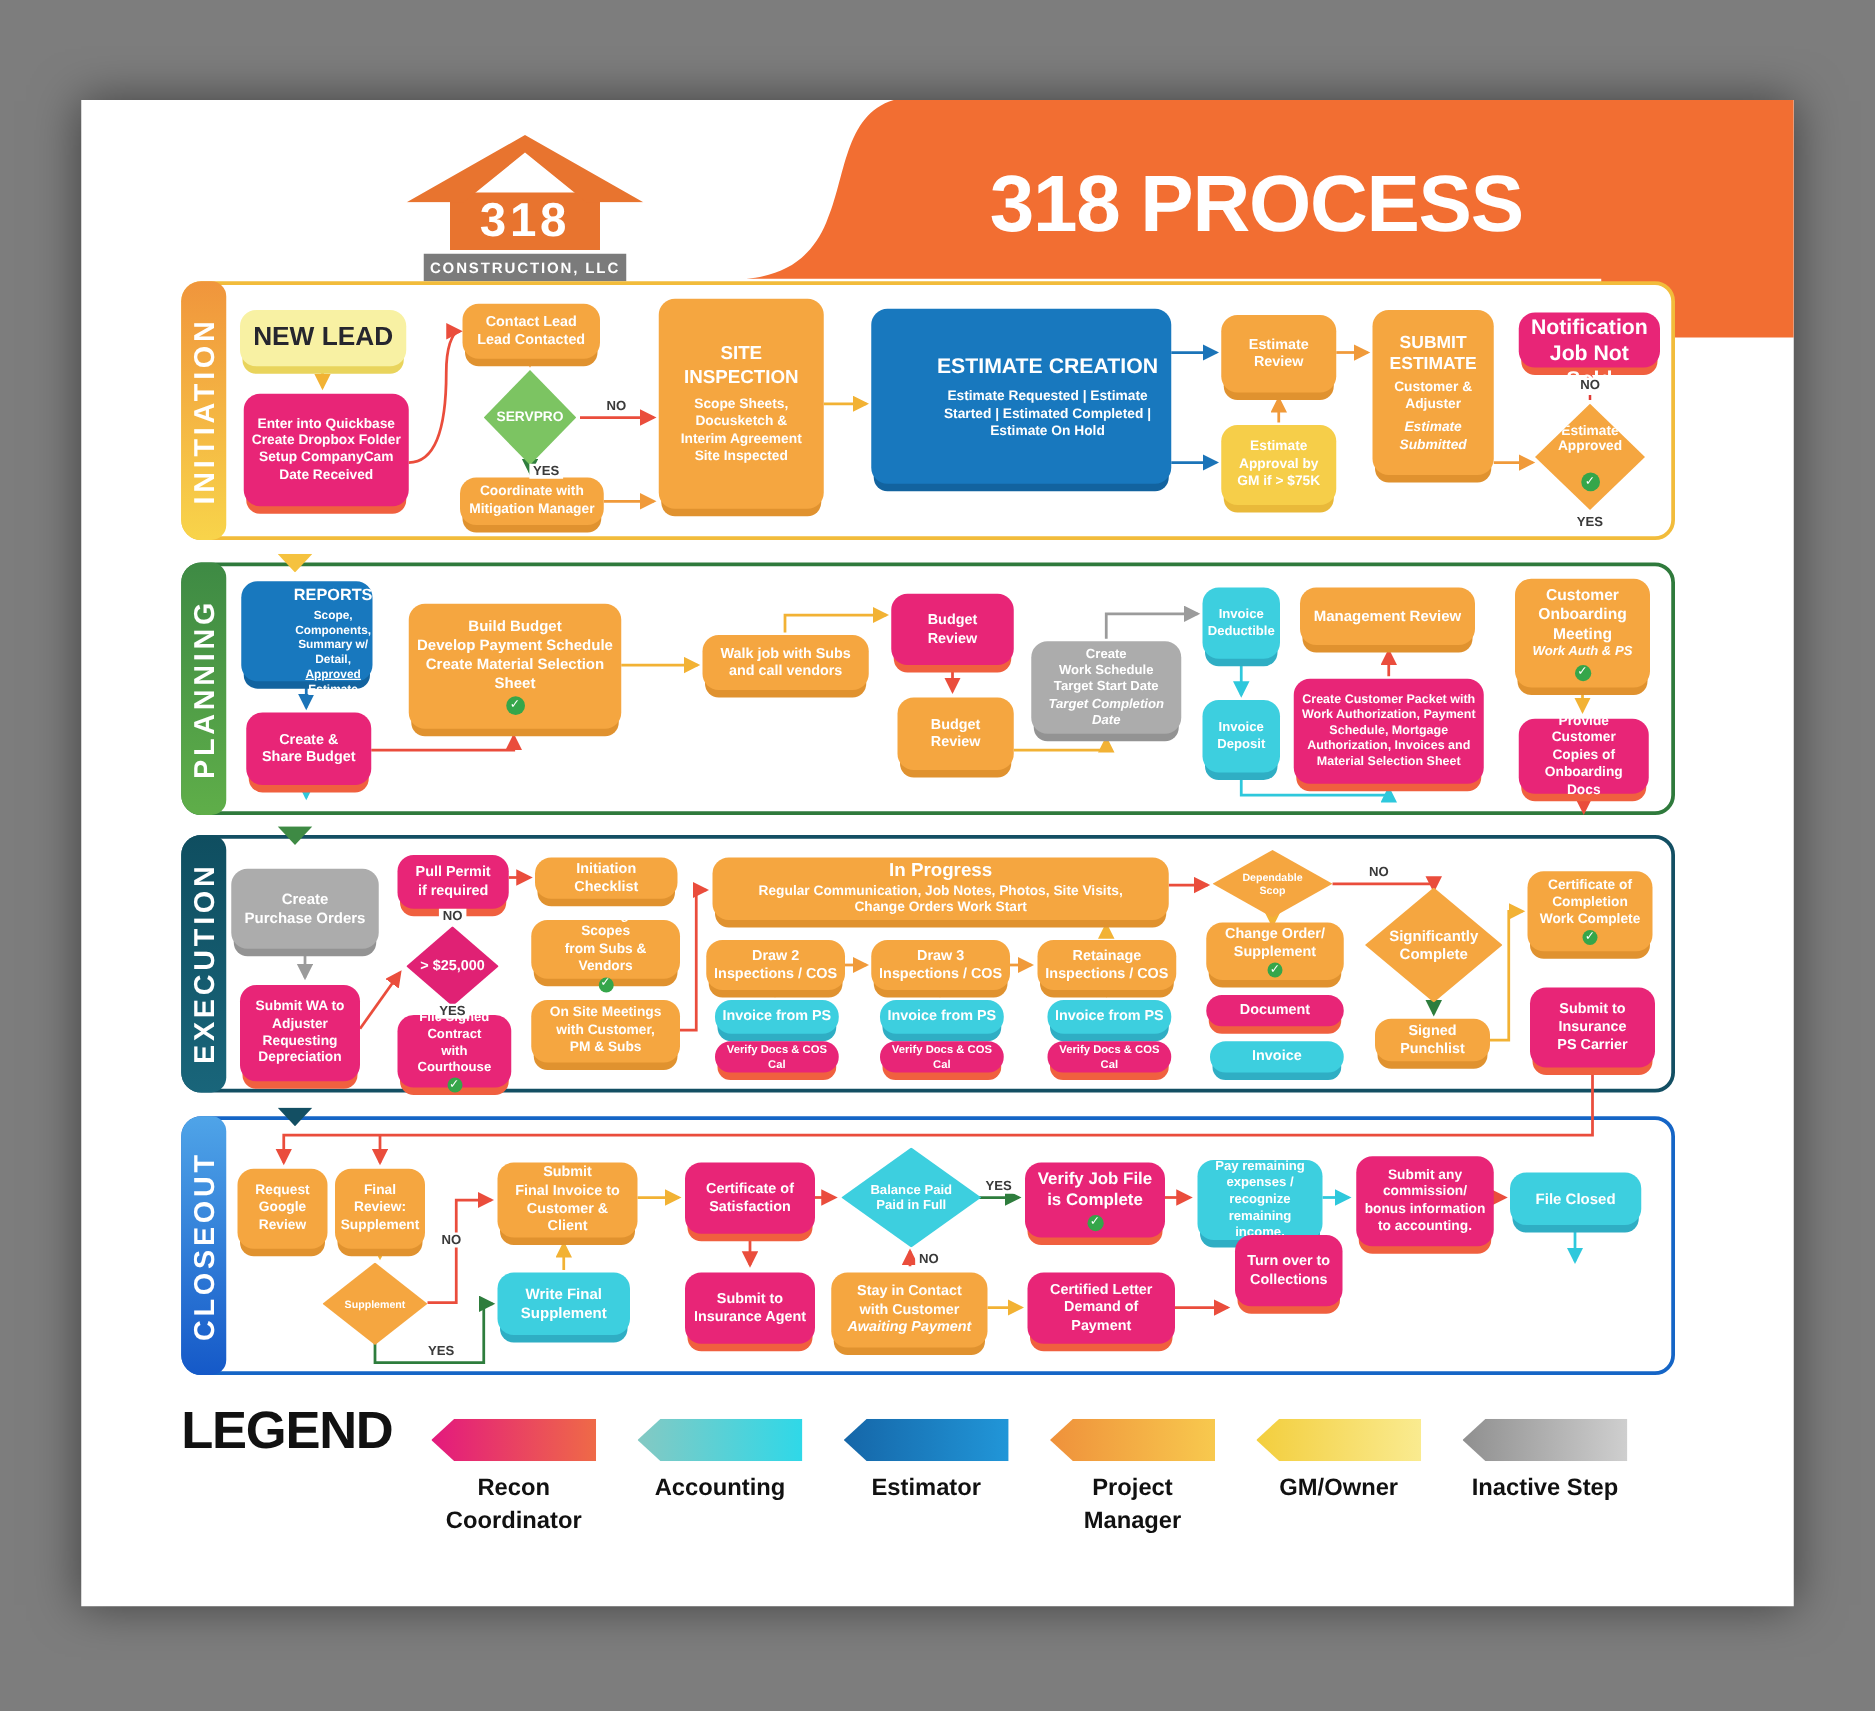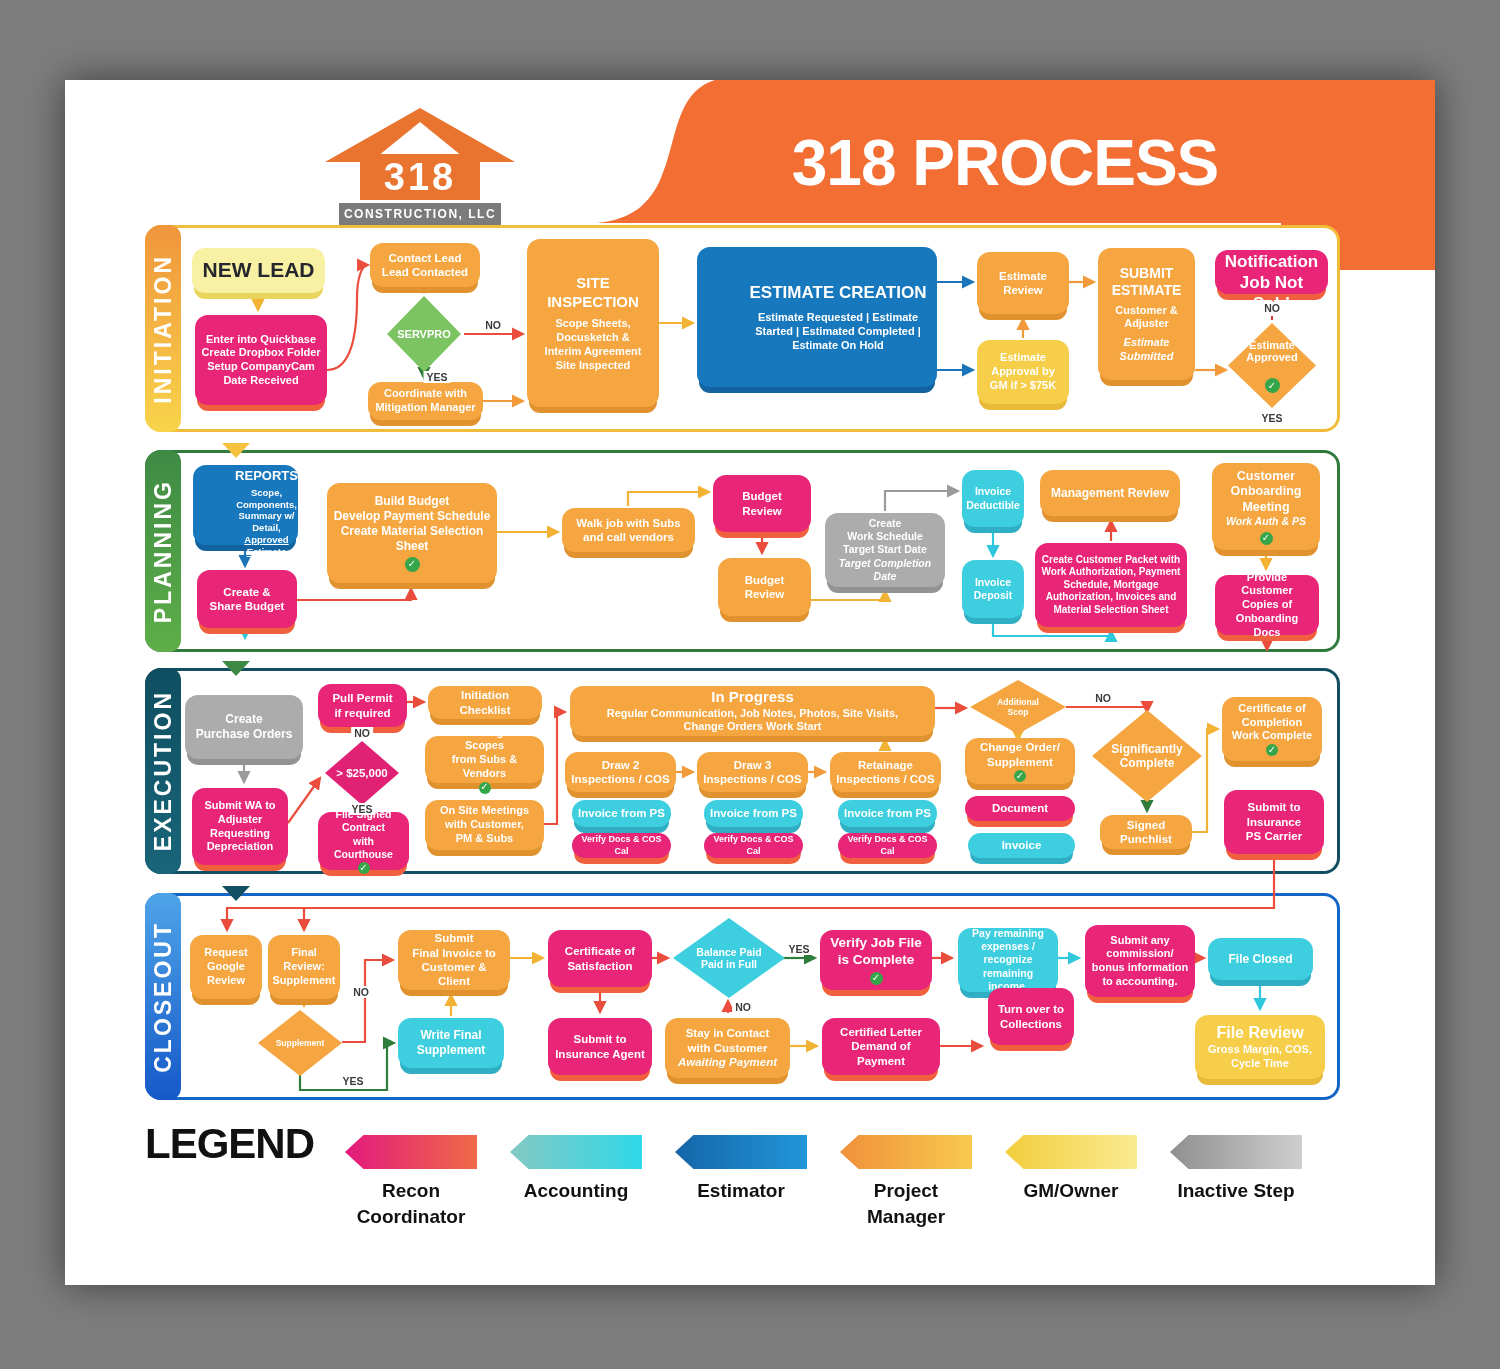--- a/index.html
+++ b/index.html
@@ -406,21 +406,21 @@
   <div class="node c-pink" style="left:507px;top:753px;width:99px;height:25px;font-size:9px;">
         <div>Verify Docs &amp; COS Cal</div>
       </div>
   <div class="node c-pink" style="left:639px;top:753px;width:99px;height:25px;font-size:9px;">
         <div>Verify Docs &amp; COS Cal</div>
       </div>
   <div class="node c-pink" style="left:773px;top:753px;width:99px;height:25px;font-size:9px;">
         <div>Verify Docs &amp; COS Cal</div>
       </div>
   <div class="dmd d-orange" style="left:905px;top:600px;width:96px;height:54px;font-size:8.5px;">
-        <div>Additional
+        <div>Dependable
 Scop</div>
       </div>
   <div class="node c-orange" style="left:900px;top:658px;width:110px;height:46px;font-size:11.5px;">
     <div>Change Order/
 Supplement</div>
     <span class="check" style="width:12px;height:12px;margin-top:1px;">✓</span>
       </div>
   <div class="node c-pink" style="left:900px;top:716px;width:110px;height:25px;font-size:11.5px;">
         <div>Document</div>
       </div>
@@ -508,25 +508,20 @@
 Collections</div>
       </div>
   <div class="node c-pink" style="left:1020px;top:845px;width:110px;height:72px;font-size:11px;">
         <div>Submit any
 commission/
 bonus information
 to accounting.</div>
       </div>
   <div class="node c-cyan" style="left:1143px;top:858px;width:105px;height:42px;font-size:12px;">
         <div>File Closed</div>
-      </div>
-  <div class="node c-yellow" style="left:1130px;top:935px;width:130px;height:64px;">
-    <div class="ttl" style="font-size:16px;">File Review</div>
-    <div style="font-size:11px;">Gross Margin, COS,
-Cycle Time</div>
       </div>
   <div class="lbl" style="left:296px;top:912px;">NO</div>
   <div class="lbl" style="left:288px;top:1001px;">YES</div>
   <div class="lbl" style="left:734px;top:869px;">YES</div>
   <div class="lbl" style="left:678px;top:927px;">NO</div>
 
   <div class="legend-title">LEGEND</div>
   <div class="larrow g-recon" style="left:280px;"></div>
   <div class="larrow g-acct" style="left:445px;"></div>
   <div class="larrow g-est" style="left:610px;"></div>

